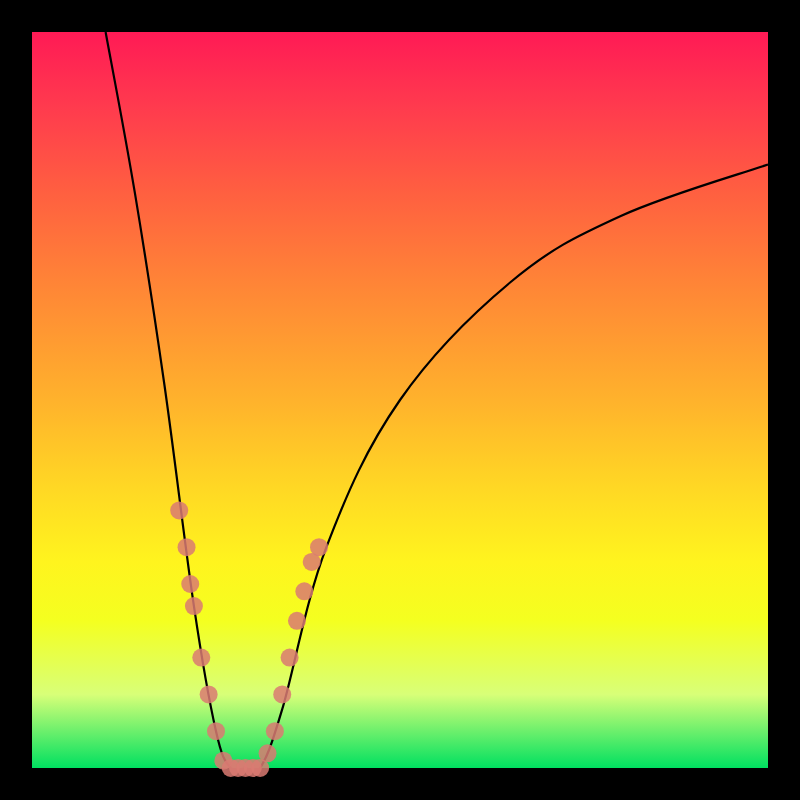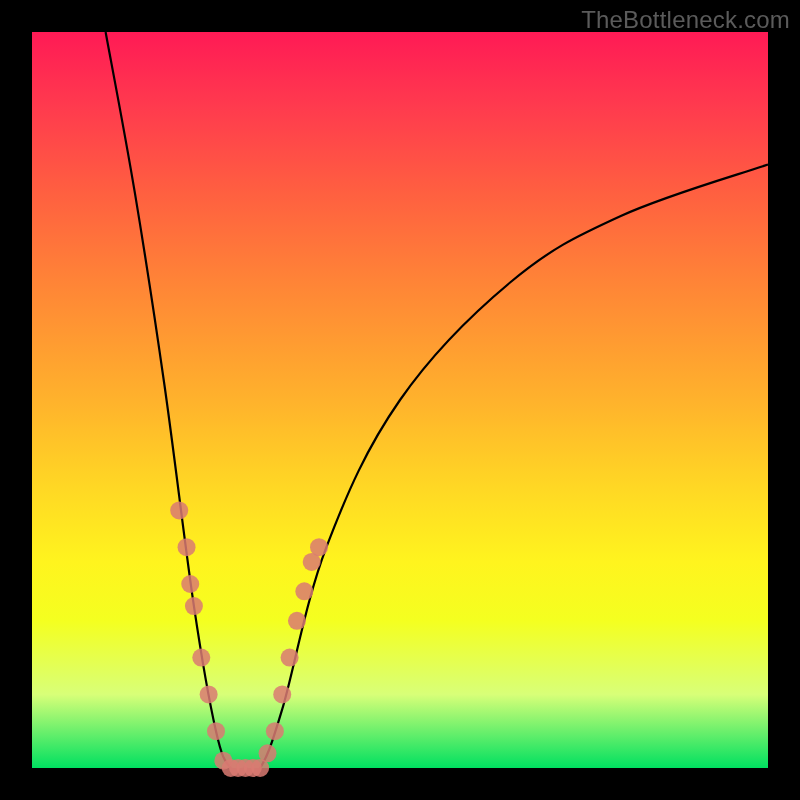--- a/index.html
+++ b/index.html
@@ -88,14 +88,13 @@
           <circle cx="242.88000000000002" cy="699.2" r="9" class="marker"></circle>
           <circle cx="250.24" cy="662.4" r="9" class="marker"></circle>
           <circle cx="257.59999999999997" cy="625.6" r="9" class="marker"></circle>
           <circle cx="264.96" cy="588.8" r="9" class="marker"></circle>
           <circle cx="272.32" cy="559.36" r="9" class="marker"></circle>
           <circle cx="279.68" cy="529.92" r="9" class="marker"></circle>
           <circle cx="287.04" cy="515.2" r="9" class="marker"></circle>
         </g>
     </svg>
   </div>
-  <div class="watermark">TheBottleneck.com</div>
 </div>
 
 </body></html>

